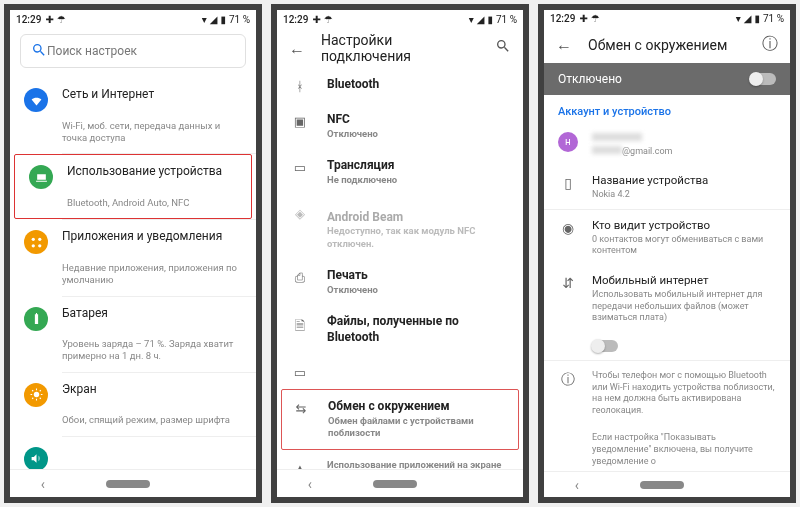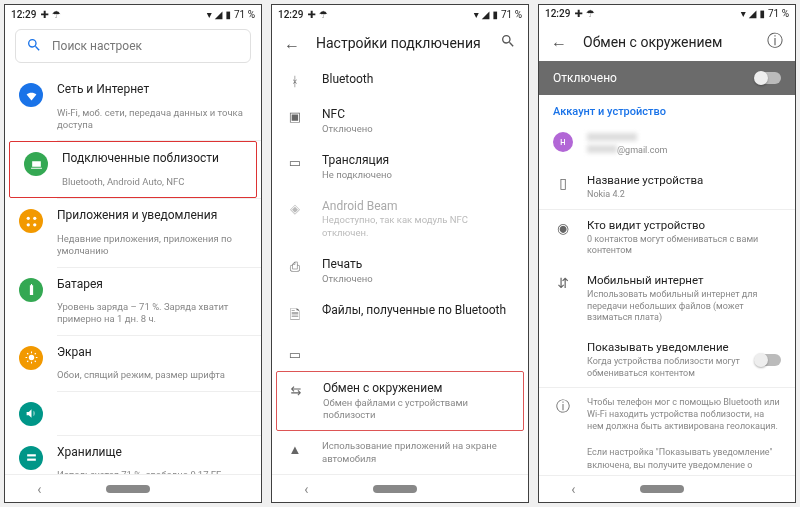--- a/index.html
+++ b/index.html
@@ -9,21 +9,21 @@
     width: 800px;
     height: 507px;
     display: flex;
     gap: 9px;
     padding: 4px;
   }
   .phone {
     width: 258px;
     height: 499px;
     background: #fff;
-    border: 1px solid #404040;
+    border: 6px solid #404040;
     display: flex;
     flex-direction: column;
     overflow: hidden;
     position: relative;
   }
   .statusbar {
     height: 18px;
     display: flex;
     align-items: center;
     font-size: 10px;
@@ -36,42 +36,41 @@
 
   
   .search-row {
     margin: 6px 10px 10px 10px;
     border: 1px solid #e0e0e0;
     border-radius: 6px;
     height: 34px;
     display: flex;
     align-items: center;
     padding: 6px 10px;
-    gap: 10px;
     color: #777;
     font-size: 12px;
   }
 
   
   .list { flex: 1; overflow: hidden; }
   .row {
     display: flex;
     padding: 9px 14px;
     gap: 14px;
   }
   .row .ic {
     width: 24px; height: 24px;
     border-radius: 50%;
     display: flex; align-items: center; justify-content: center;
     flex-shrink: 0;
     margin-top: 1px;
   }
   .row .txt { flex: 1; }
   .row .txt .title { font-size: 12px; color: #222; line-height: 1.3; }
-  .row .txt .sub { font-size: 9.5px; color: #888; line-height: 1.3; margin-top: 9px; }
+  .row .txt .sub { font-size: 9.5px; color: #888; line-height: 1.3; margin-top: 17px; }
   .divider { height: 1px; background: #eee; margin-left: 52px; }
   .row.highlight {
     border: 1px solid #d33;
     margin: 0 4px;
     border-radius: 2px;
   }
 
   
   .appbar {
     height: 40px;
@@ -84,24 +83,24 @@
   .appbar .ab-icon { color: #555; font-size: 16px; }
 
   
   .srow {
     display: flex;
     padding: 9px 14px;
     gap: 18px;
     align-items: flex-start;
   }
   .srow .sic { width: 18px; text-align: center; color: #666; font-size: 13px; flex-shrink: 0; margin-top: 2px; }
-  .srow .stxt { flex: 1; }
+  .srow .stxt { flex: 1; font-weight: bold; }
   .srow .stxt .st { font-size: 12px; color: #222; line-height: 1.3; }
   .srow .stxt .ss { font-size: 9.5px; color: #888; line-height: 1.3; }
-  .srow.disabled .st { color: #aaa; }
+  .srow.disabled .st { color: #aaa; margin-top: 6px; }
   .srow.disabled .ss { color: #bbb; }
   .srow.disabled .sic { color: #bbb; }
   .srow.highlight { border: 1px solid #d55; margin: 0 4px; border-radius: 2px; padding: 9px 10px; }
 
   
   .togglebar {
     background: #6b6b6b;
     color: #fff;
     height: 34px;
     display: flex;
@@ -189,21 +188,21 @@
         </div>
     </div>
     <div class="divider"></div>
     <div class="row highlight">
       <div class="ic c-green">
           <svg viewBox="0 0 24 24">
             <path d="M4 6h16v10H4z M2 18h20v2H2z"></path>
           </svg>
         </div>
       <div class="txt">
-          <div class="title">Подключенные поблизости</div>
+          <div class="title">Использование устройства</div>
           <div class="sub">Bluetooth, Android Auto, NFC</div>
         </div>
     </div>
     <div class="divider"></div>
     <div class="row">
       <div class="ic c-orange">
           <svg viewBox="0 0 24 24">
             <circle cx="6" cy="6" r="3"></circle>
             <circle cx="18" cy="6" r="3"></circle>
             <circle cx="6" cy="18" r="3"></circle>
@@ -426,24 +425,20 @@
   <div class="nrow">
     <div class="nic">⇵</div>
     <div class="ntxt">
         <div class="nt">Мобильный интернет</div>
         <div class="ns">Использовать мобильный интернет для передачи небольших файлов (может взиматься плата)</div>
       </div>
   </div>
 
   <div class="nrow">
     <div class="nic"></div>
-    <div class="ntxt">
-        <div class="nt">Показывать уведомление</div>
-        <div class="ns">Когда устройства поблизости могут обмениваться контентом</div>
-      </div>
     <div class="nsw">
         <div class="switch"></div>
       </div>
   </div>
   <div class="thin-div"></div>
 
   <div class="nrow">
     <div class="nic">ⓘ</div>
     <div class="ntxt">
         <div class="ns">Чтобы телефон мог с помощью Bluetooth или Wi-Fi находить устройства поблизости, на нем должна быть активирована геолокация.</div>

